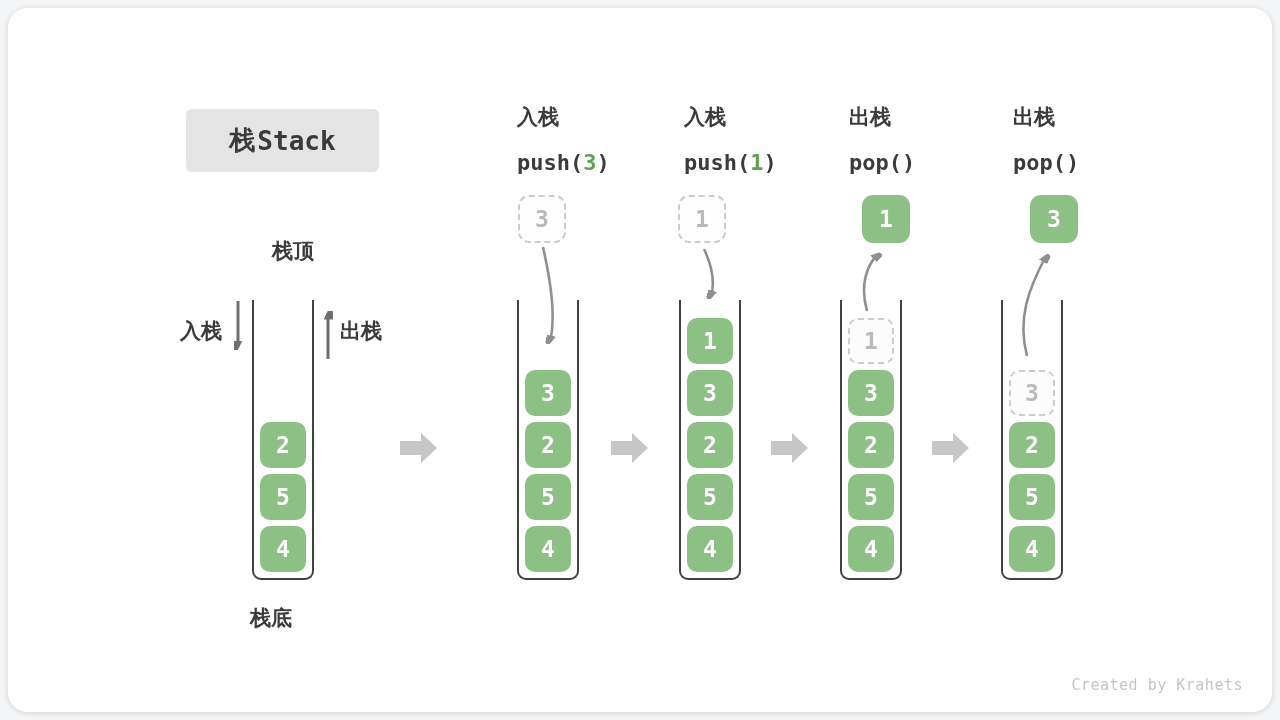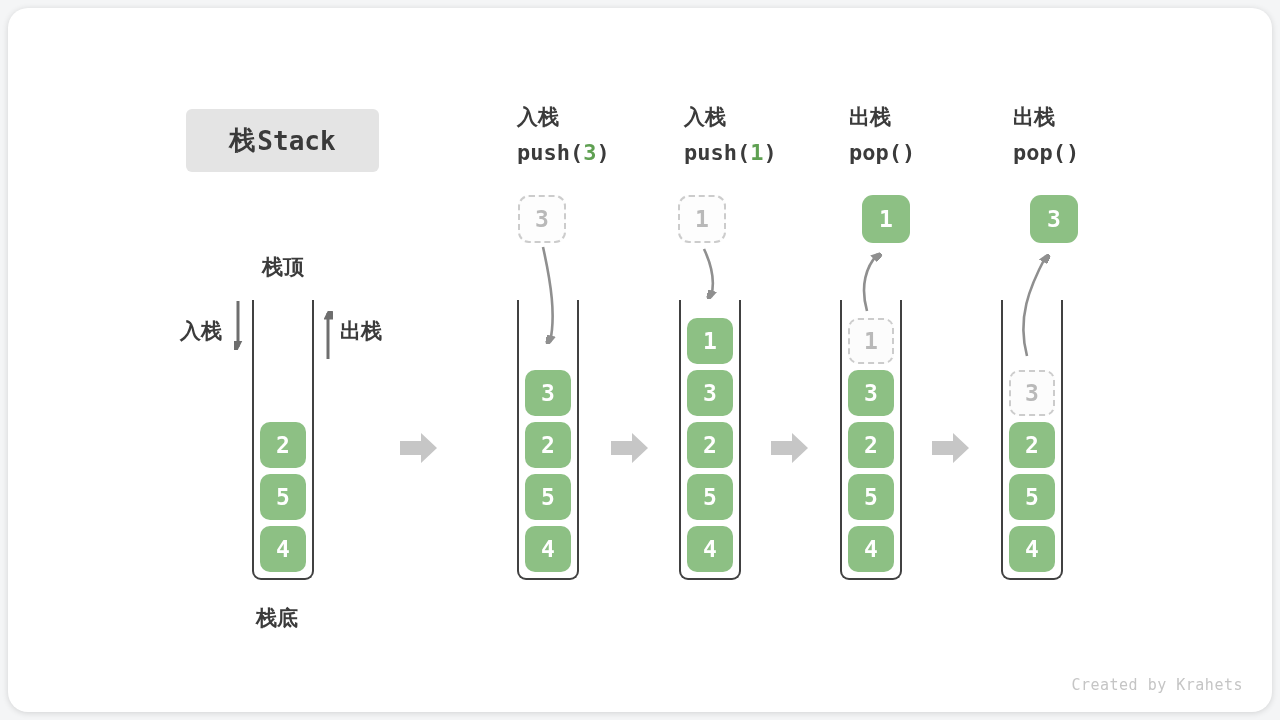--- a/index.html
+++ b/index.html
@@ -11,21 +11,21 @@
 
   
   .title-box{left:186px;top:109px;width:193px;height:63px;background:#e4e4e4;border-radius:6px;
     display:flex;align-items:center;justify-content:center;color:#3a3a3a;}
   .title-zh{font-size:26px;font-weight:bold;}
   .title-en{font-family:"DejaVu Sans Mono",monospace;font-size:26px;font-weight:600;margin-left:2px;}
 
   
   .col-header{top:104px;color:#3b3b3b;}
   .col-label{font-size:21px;font-weight:bold;line-height:26px;}
-  .col-code{font-family:"DejaVu Sans Mono",monospace;font-size:22px;font-weight:600;line-height:26px;margin-top:10px;}
+  .col-code{font-family:"DejaVu Sans Mono",monospace;font-size:22px;font-weight:600;line-height:26px;margin-top:20px;}
   .col-code .arg{color:#5fa052;font-weight:bold;}
 
   
   .fbox{width:48px;height:48px;top:195px;border-radius:11px;box-sizing:border-box;
     display:flex;align-items:center;justify-content:center;
     font-family:"DejaVu Sans Mono",monospace;font-size:23px;font-weight:bold;}
   .fbox.dashed{border:2.5px dashed #cccccc;background:#fdfdfd;color:#b9b9b9;font-weight:600;}
   .fbox.solid{background:#8dc084;color:#ffffff;}
 
   
@@ -105,22 +105,22 @@
     <div class="cell">5</div>
     <div class="cell">4</div>
   </div>
   <div class="abs stack" style="left:1001px">
     <div class="cell dashed">3</div>
     <div class="cell">2</div>
     <div class="cell">5</div>
     <div class="cell">4</div>
   </div>
 
-  <div class="abs side-label" style="left:252px;top:253px;width:62px;text-align:center">栈顶</div>
-  <div class="abs side-label" style="left:256px;top:604px;width:62px;">栈底</div>
+  <div class="abs side-label" style="left:252px;top:237px;width:62px;text-align:right">栈顶</div>
+  <div class="abs side-label" style="left:240px;top:604px;width:62px;text-align:center">栈底</div>
   <div class="abs side-label" style="left:166px;top:317px;width:56px;text-align:right">入栈</div>
   <div class="abs side-label" style="left:340px;top:317px;width:56px;text-align:left">出栈</div>
 
   <svg class="overlay" width="1280" height="720" viewBox="0 0 1280 720">
     <defs>
       <marker id="ah-gray" markerWidth="9" markerHeight="9" refX="6.5" refY="4.5" orient="auto" markerUnits="userSpaceOnUse">
         <path d="M0,0 L9,4.5 L0,9 z" fill="#8f8f8f" transform="scale(1.4)"></path>
       </marker>
       <marker id="ah-dark" markerWidth="9" markerHeight="9" refX="6.5" refY="4.5" orient="auto" markerUnits="userSpaceOnUse">
         <path d="M0,0 L9,4.5 L0,9 z" fill="#6e6e6e" transform="scale(1.5)"></path>

